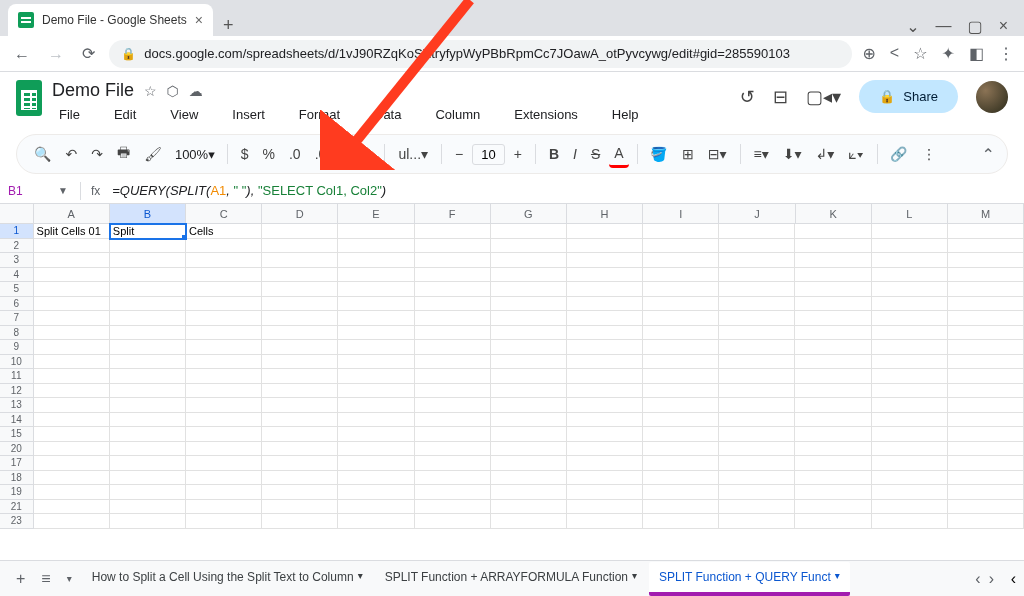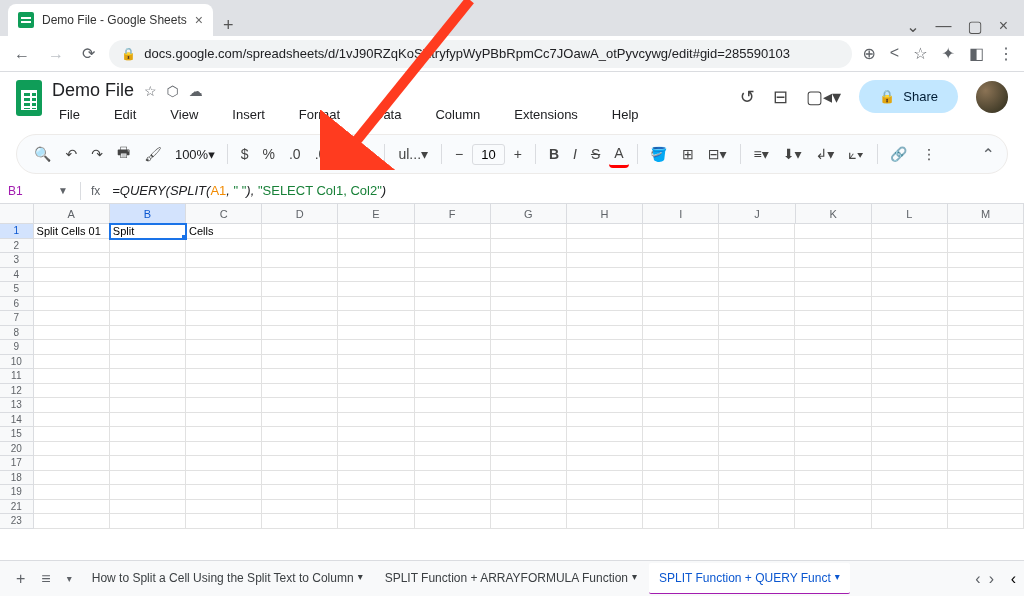--- a/index.html
+++ b/index.html
@@ -68,21 +68,21 @@
 .row-h { width: 34px; border-right: 1px solid #dadce0; border-bottom: 1px solid #dadce0; text-align: center; font-size: 10px; color: #5f6368; line-height: 14px; background: #f8f9fa; }
 .row-h.sel { background: #d3e3fd; color: #0b57d0; }
 .cell { width: 77px; border-right: 1px solid #e1e1e1; border-bottom: 1px solid #e1e1e1; font-size: 11px; padding: 0 3px; line-height: 14px; overflow: hidden; white-space: nowrap; }
 .cell.selected { outline: 2px solid #1a73e8; outline-offset: -1px; position: relative; }
 .cell.selected::after { content: ''; position: absolute; right: -3px; bottom: -3px; width: 6px; height: 6px; background: #1a73e8; }
 
 
 .sheet-tabs { position: absolute; bottom: 0; left: 0; right: 0; height: 36px; background: #f8f9fa; border-top: 1px solid #dadce0; display: flex; align-items: center; padding: 0 10px; gap: 4px; }
 .st-btn { color: #5f6368; padding: 4px 6px; cursor: pointer; }
 .sheet-tab { padding: 8px 10px; font-size: 12px; color: #3c4043; cursor: pointer; display: flex; align-items: flex-start; gap: 4px; border-radius: 2px; }
-.sheet-tab.active { background: #fff; color: #0b57d0; border-bottom: 1px solid #a21caf; font-weight: 500; }
+.sheet-tab.active { background: #fff; color: #0b57d0; border-bottom: 4px solid #a21caf; font-weight: 500; }
 .st-arrow { font-size: 10px; }
 .st-nav { margin-left: auto; display: flex; gap: 8px; color: #5f6368; padding-right: 20px; }
 
 
 .arrow-svg { position: absolute; top: 0; left: 320px; width: 180px; height: 170px; pointer-events: none; }
 </style>
 </head>
 <body>
 
 <div class="browser-tabs">

